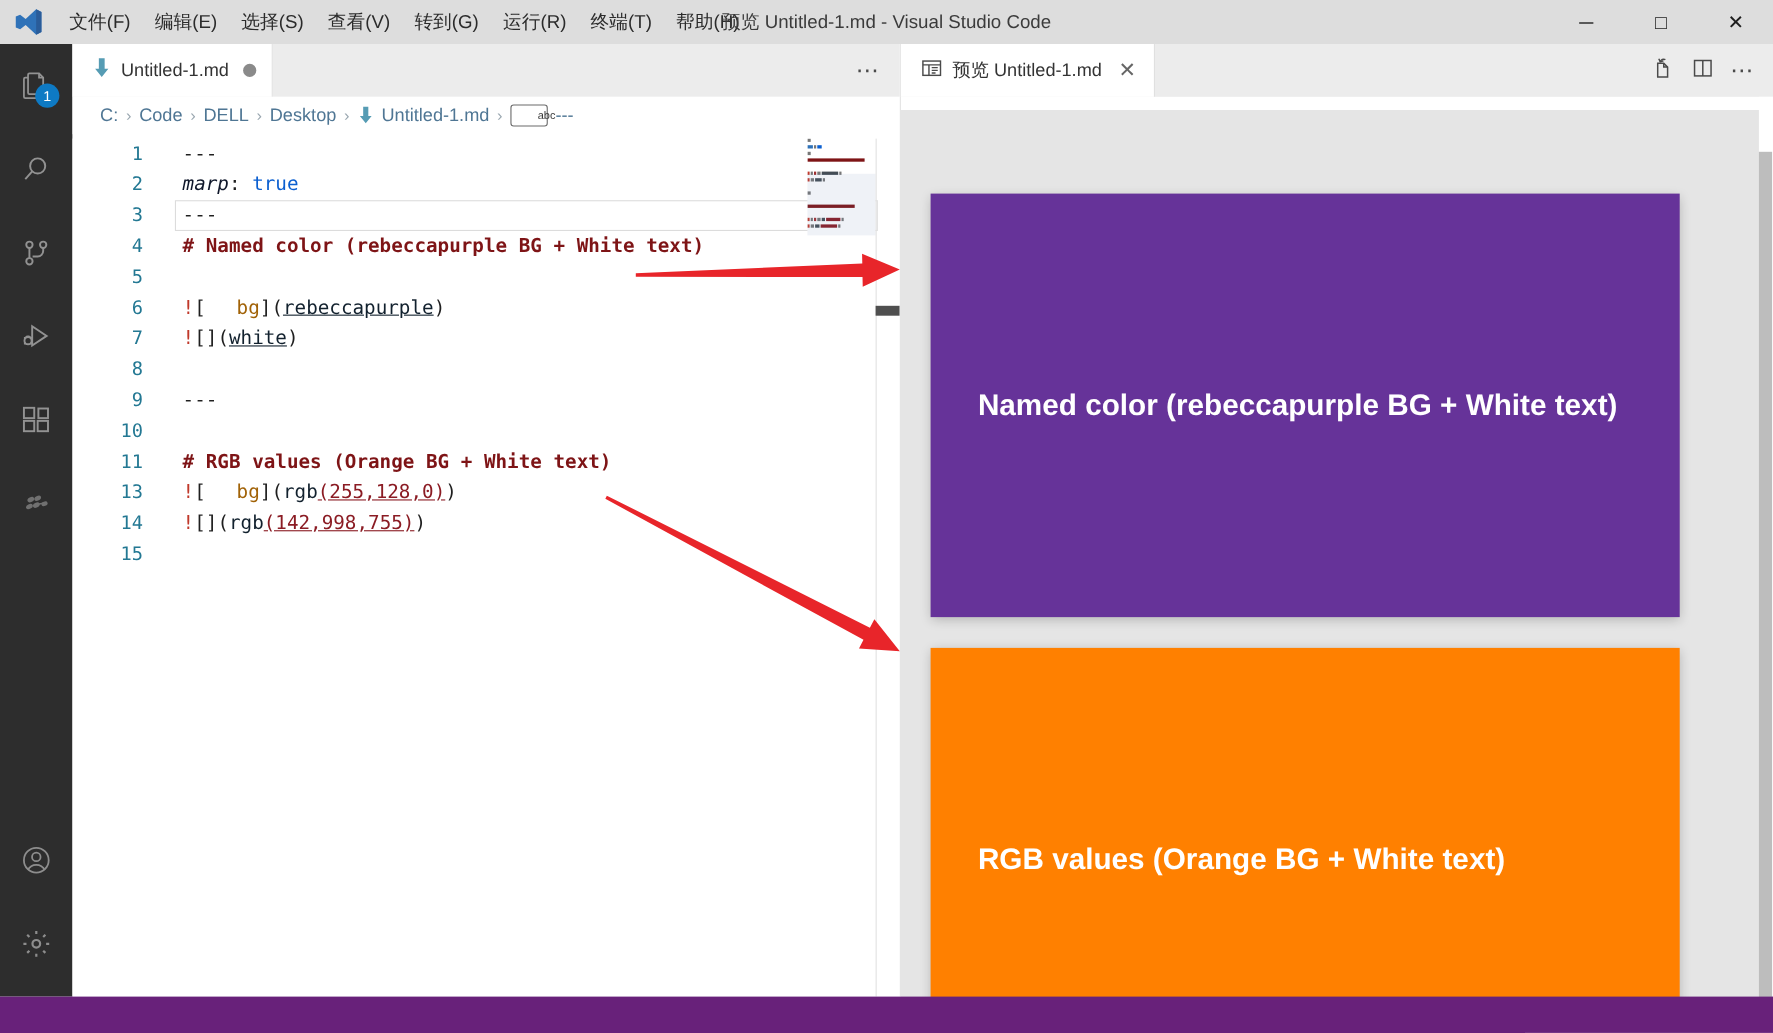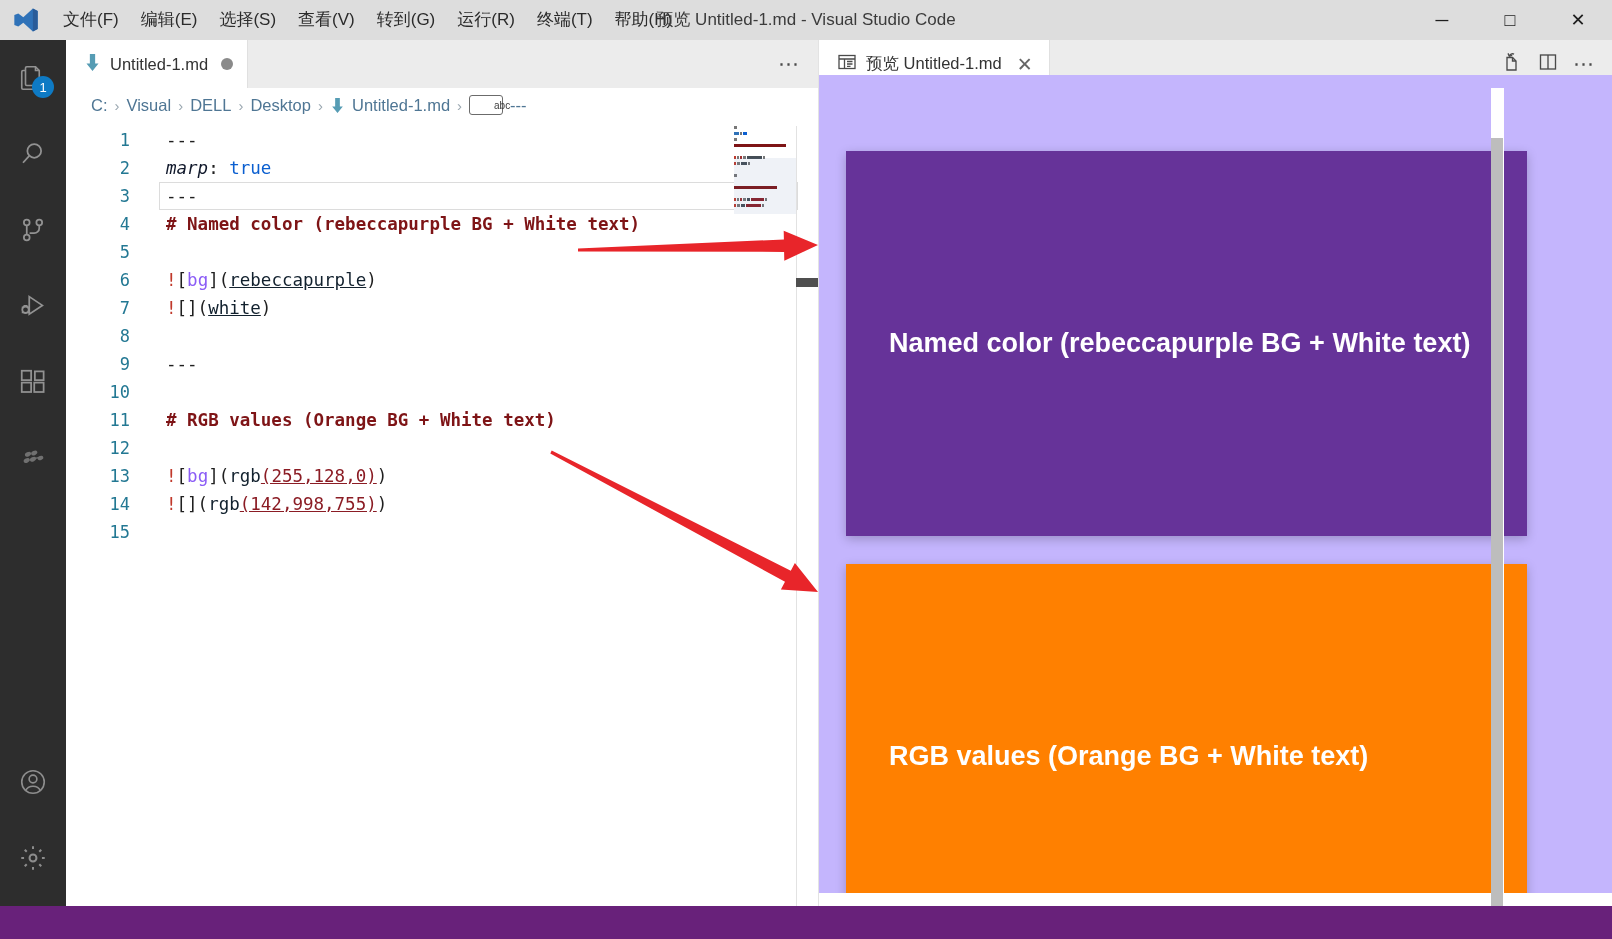--- a/index.html
+++ b/index.html
@@ -116,21 +116,21 @@
   .code-text { position: absolute; left: 100px; color: #1f1f1f; }
   .active-line-box {
     position: absolute; left: 93px; right: 20px; top: 0; height: 28px;
     border: 1px solid #dcdcdc; pointer-events: none;
   }
   .tok-key      { color: #0f172a; font-style: italic; }
   .tok-val      { color: #0b5fd0; }
   .tok-punct    { color: #1f1f1f; }
   .tok-heading  { color: #7e1416; font-weight: bold; }
   .tok-bang     { color: #c0392b; }
-  .tok-alt      { color: #8b5cf6; }
+  .tok-alt      { color: #a16207; margin-left: 28px; }
   .tok-link     { color: #12212e; text-decoration: underline; }
   .tok-num      { color: #8b1c24; text-decoration: underline; }
   .tok-rgbfn    { color: #12212e; }
 
   
   #minimap {
     position: absolute; right: 22px; top: 86px; width: 62px; height: 780px;
     background: #ffffff; overflow: hidden;
   }
   .mm-row { height: 4px; margin-bottom: 2px; }
@@ -151,30 +151,30 @@
   }
 
   
   #arrows {
     position: absolute; left: 0; top: 0; width: 1612px; height: 939px;
     pointer-events: none;
   }
 
   
   #preview-group {
-    position: absolute; left: 818px; top: 40px; width: 686px; height: 866px;
+    position: absolute; left: 818px; top: 40px; width: 794px; height: 866px;
     background: #ffffff; border-left: 1px solid #e3e3e3;
   }
   #tabbar-right {
     position: absolute; left: 0; top: 0; width: 794px; height: 48px;
     background: #ececec; display: flex; align-items: stretch;
   }
   #preview-body {
-    position: absolute; left: 0; top: 35px; width: 794px; height: 818px;
-    background: #c4b5fd; overflow: hidden;
+    position: absolute; left: 0; top: 60px; width: 794px; height: 818px;
+    background: #e5e5e5; overflow: hidden;
   }
   .slide {
     position: absolute; left: 27px; width: 681px;
     box-shadow: 0 3px 10px rgba(0,0,0,0.22);
     display: flex; align-items: center;
   }
   .slide-title {
     color: #ffffff; font-size: 27px; font-weight: bold;
     padding-left: 43px; font-family: "Liberation Sans", sans-serif;
     white-space: nowrap;
@@ -303,21 +303,21 @@
       <span class="tab-dirty"></span>
     </div>
     <div class="tabbar-actions">
       <span class="dots">⋯</span>
     </div>
   </div>
 
   <div id="breadcrumb">
     <span class="crumb">C:</span>
     <span class="crumb-sep">›</span>
-    <span class="crumb">Visual</span>
+    <span class="crumb">Code</span>
     <span class="crumb-sep">›</span>
     <span class="crumb">DELL</span>
     <span class="crumb-sep">›</span>
     <span class="crumb">Desktop</span>
     <span class="crumb-sep">›</span>
     <span>
       <svg width="15" height="17" viewBox="0 0 16 18" style="vertical-align:-3px">
         <path d="M5.5 1h5v9h3.2L8 17 2.3 10H5.5z" fill="#569cb4"></path>
       </svg>
     </span>
@@ -332,21 +332,20 @@
       <div class="code-line"><div class="gutter">2</div><div class="code-text"><span class="tok-key">marp</span><span class="tok-punct">: </span><span class="tok-val">true</span></div></div>
       <div class="code-line"><div class="active-line-box"></div><div class="gutter">3</div><div class="code-text"><span class="tok-punct">---</span></div></div>
       <div class="code-line"><div class="gutter">4</div><div class="code-text"><span class="tok-heading"># Named color (rebeccapurple BG + White text)</span></div></div>
       <div class="code-line"><div class="gutter">5</div><div class="code-text"></div></div>
       <div class="code-line"><div class="gutter">6</div><div class="code-text"><span class="tok-bang">!</span><span class="tok-punct">[</span><span class="tok-alt">bg</span><span class="tok-punct">](</span><span class="tok-link">rebeccapurple</span><span class="tok-punct">)</span></div></div>
       <div class="code-line"><div class="gutter">7</div><div class="code-text"><span class="tok-bang">!</span><span class="tok-punct">[](</span><span class="tok-link">white</span><span class="tok-punct">)</span></div></div>
       <div class="code-line"><div class="gutter">8</div><div class="code-text"></div></div>
       <div class="code-line"><div class="gutter">9</div><div class="code-text"><span class="tok-punct">---</span></div></div>
       <div class="code-line"><div class="gutter">10</div><div class="code-text"></div></div>
       <div class="code-line"><div class="gutter">11</div><div class="code-text"><span class="tok-heading"># RGB values (Orange BG + White text)</span></div></div>
-      <div class="code-line"><div class="gutter">12</div><div class="code-text"></div></div>
       <div class="code-line"><div class="gutter">13</div><div class="code-text"><span class="tok-bang">!</span><span class="tok-punct">[</span><span class="tok-alt">bg</span><span class="tok-punct">](</span><span class="tok-rgbfn">rgb</span><span class="tok-num">(255,128,0)</span><span class="tok-punct">)</span></div></div>
       <div class="code-line"><div class="gutter">14</div><div class="code-text"><span class="tok-bang">!</span><span class="tok-punct">[](</span><span class="tok-rgbfn">rgb</span><span class="tok-num">(142,998,755)</span><span class="tok-punct">)</span></div></div>
       <div class="code-line"><div class="gutter">15</div><div class="code-text"></div></div>
     </div>
 
   <div id="minimap">
       <div class="mm-row"><span style="display: inline-block; height: 3px; width: 3.45px; margin-right: 1px; background: rgb(119, 119, 119); vertical-align: top;"></span></div>
       <div class="mm-row"><span style="display: inline-block; height: 3px; width: 4.6px; margin-right: 1px; background: rgb(47, 114, 184); vertical-align: top;"></span><span style="display: inline-block; height: 3px; width: 2.3px; margin-right: 1px; background: rgb(119, 119, 119); vertical-align: top;"></span><span style="display: inline-block; height: 3px; width: 4.6px; margin-right: 1px; background: rgb(11, 95, 208); vertical-align: top;"></span></div>
       <div class="mm-row"><span style="display: inline-block; height: 3px; width: 3.45px; margin-right: 1px; background: rgb(119, 119, 119); vertical-align: top;"></span></div>
       <div class="mm-row"><span style="display: inline-block; height: 3px; width: 51.75px; margin-right: 1px; background: rgb(126, 20, 22); vertical-align: top;"></span></div>

